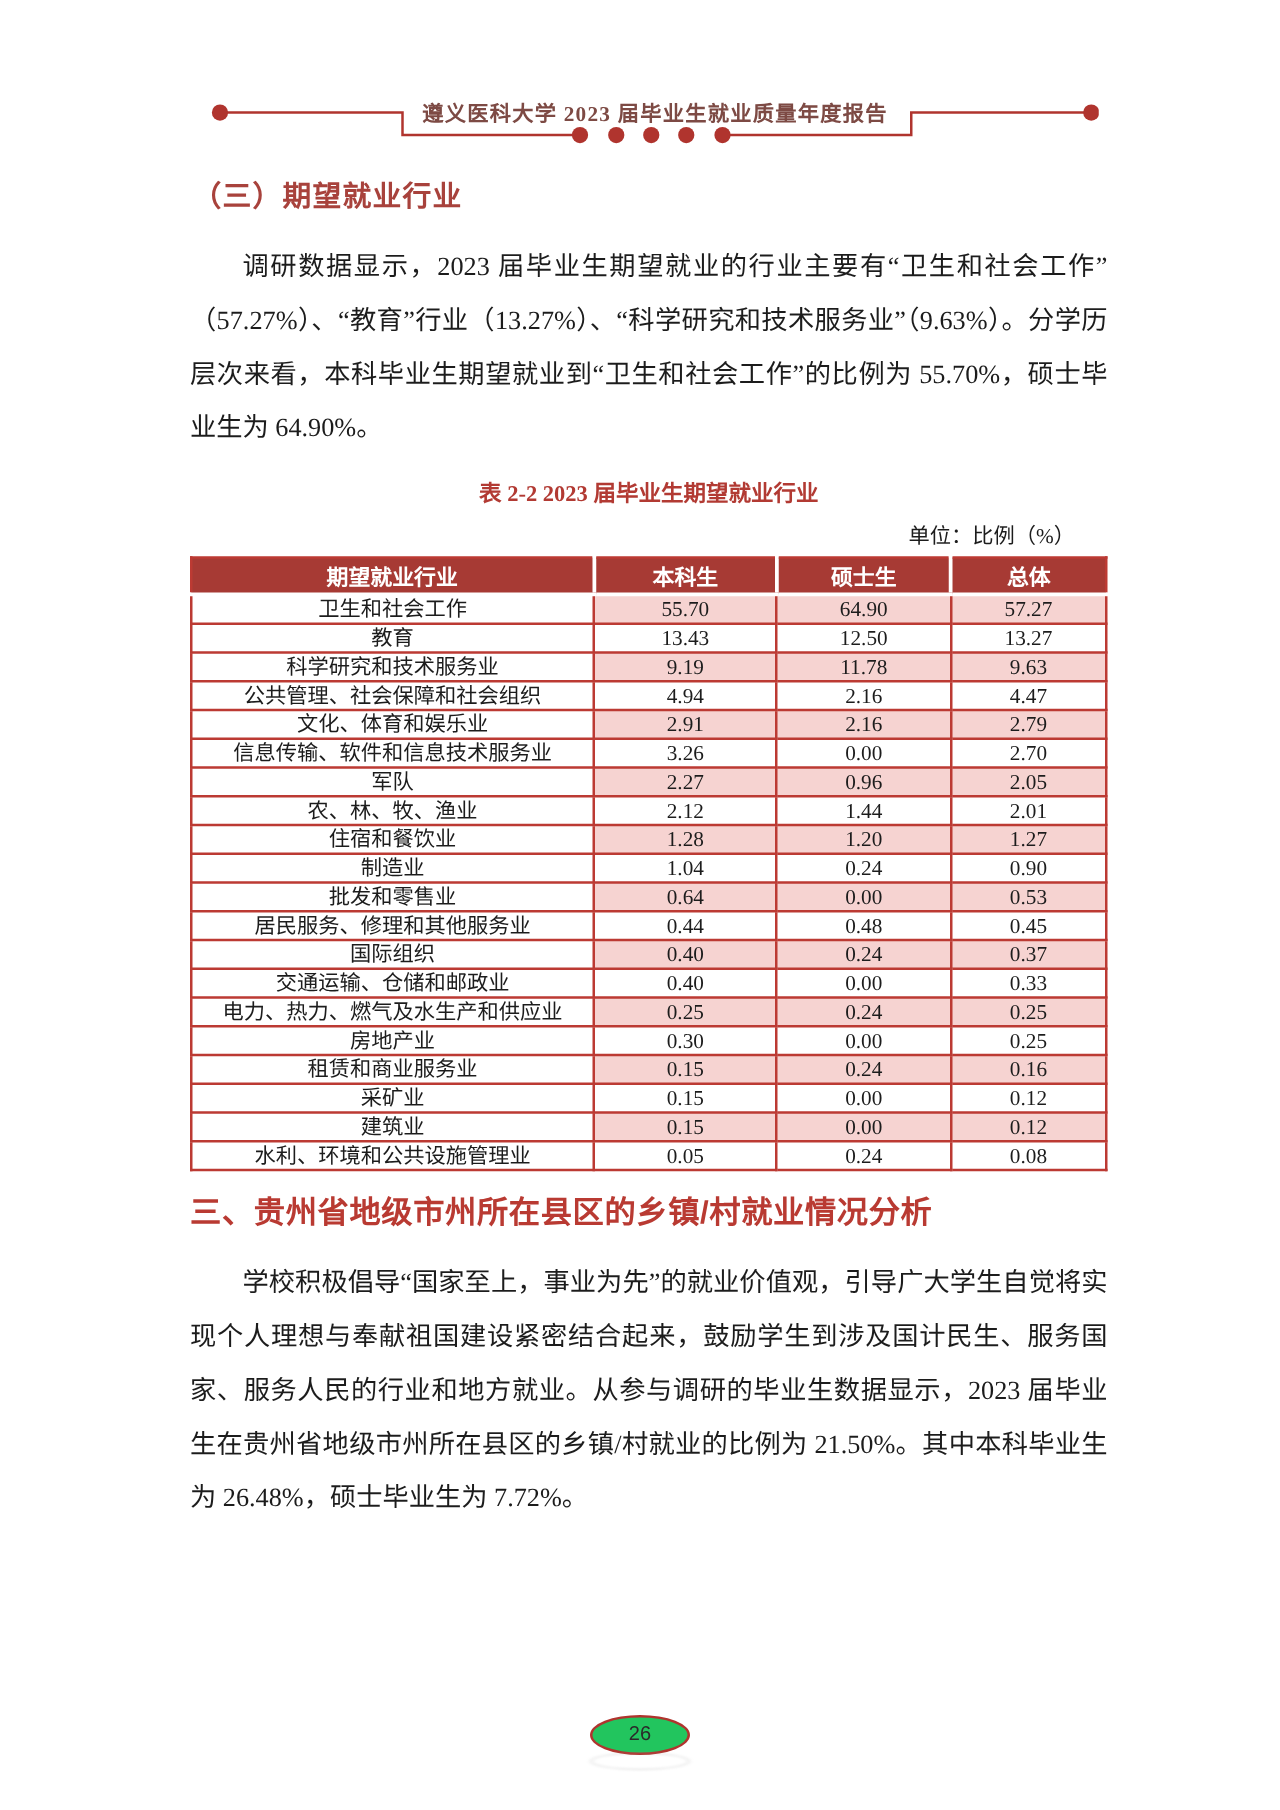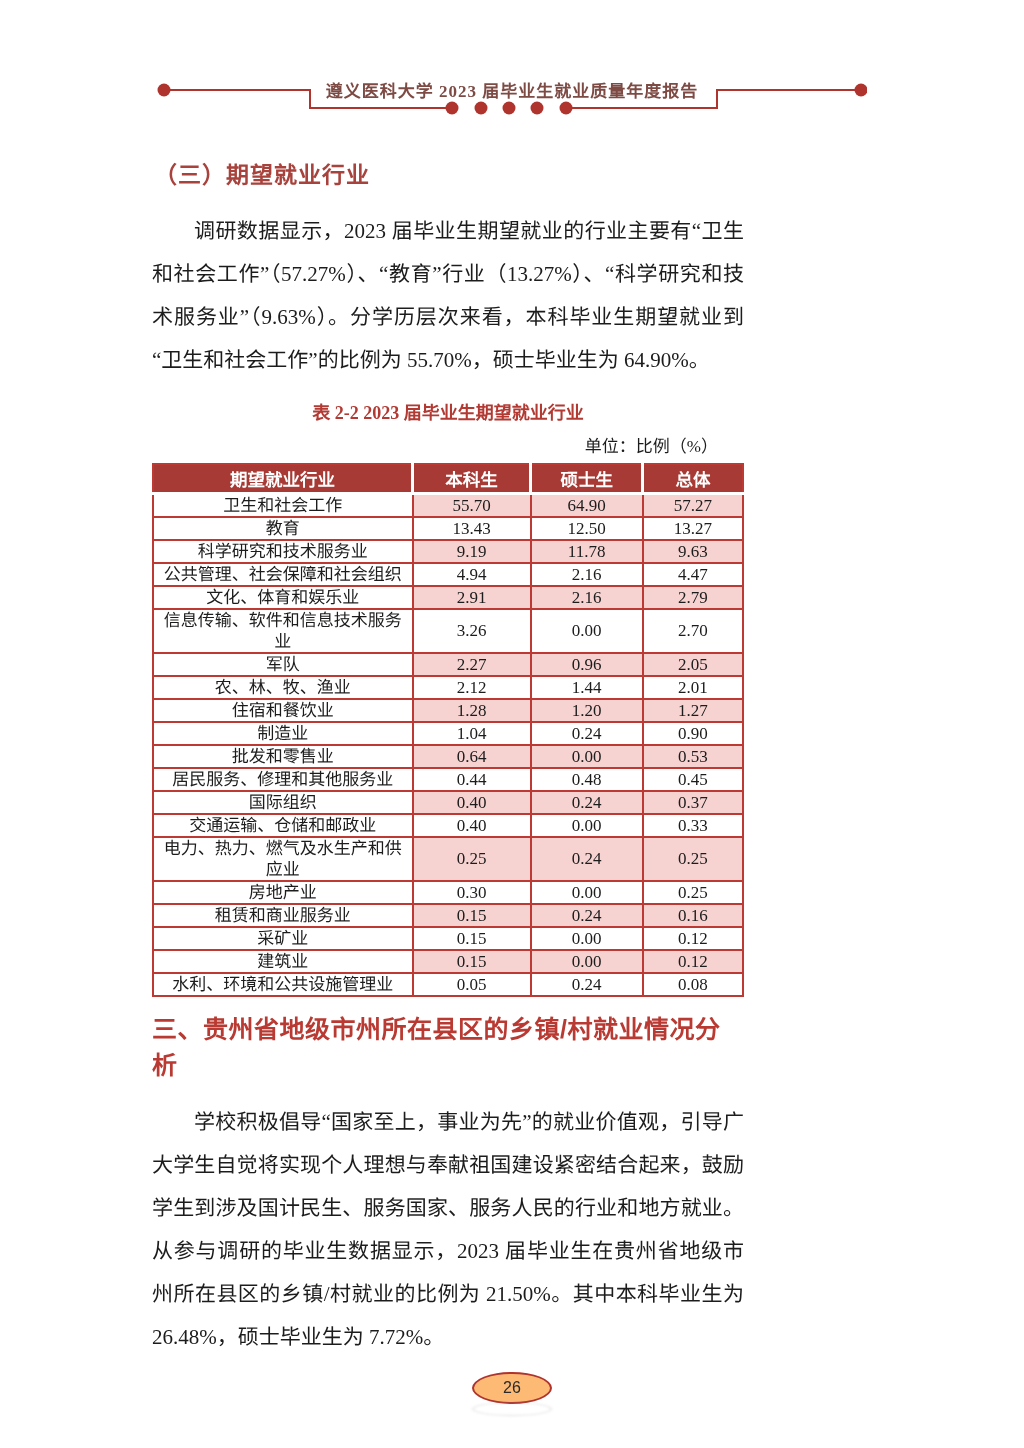--- a/index.html
+++ b/index.html
@@ -12,30 +12,30 @@
     --border_red:#bc3a33;
     --row_pink:#f6d3d1;
     --text_dark:#1c1c1c;
   }
   *{box-sizing:border-box;margin:0;padding:0;}
   html,body{background:#ffffff;}
   body{font-family:"Liberation Serif","DejaVu Serif",serif;color:var(--text_dark);}
   .page{position:relative;width:1024px;height:1448px;margin:0 auto;background:#ffffff;overflow:hidden;}
 
   
-  .ornament{position:absolute;top:80px;left:157px;width:710px;height:42px;}
+  .ornament{position:absolute;top:80px;left:169px;width:710px;height:42px;}
   .ornament svg{position:absolute;top:0;left:0;}
   .ornament .doc-title{
     position:absolute;top:-3px;left:0;width:100%;text-align:center;
     font-family:"Liberation Serif","DejaVu Serif",serif;
     font-weight:bold;font-size:17px;letter-spacing:1px;color:var(--title_maroon);
   }
 
   
-  .content{position:absolute;top:154px;left:152px;width:592px;}
+  .content{position:absolute;top:136px;left:152px;width:734px;}
   .section-heading{
     font-family:"Liberation Sans","DejaVu Sans",sans-serif;
     font-weight:bold;font-size:23px;color:var(--heading_red);
     letter-spacing:1px;margin:2px 0 0 2px;
   }
   p.body-text{
     margin-top:20px;font-size:21px;line-height:43px;
     text-align:justify;text-indent:2em;color:var(--text_dark);
   }
 
@@ -76,21 +76,21 @@
     font-weight:bold;font-size:25px;color:var(--chapter_red);
     letter-spacing:0.5px;
   }
 
   
   .footer{position:absolute;top:1372px;left:0;width:100%;text-align:center;}
   .page-badge{
     display:inline-block;width:80px;height:32px;line-height:28px;
     border:2.5px solid var(--accent_red);border-radius:50%;
     font-family:"Liberation Sans","DejaVu Sans",sans-serif;
-    font-size:16px;color:#2a2a2a;background:#fdba74;
+    font-size:16px;color:#2a2a2a;background:#22c55e;
   }
   .page-badge-reflection{
     display:block;width:80px;height:22px;margin:-6px auto 0;
     border:2.5px solid #9a9a9a;border-radius:50%;
     transform:scaleY(-0.65);opacity:0.22;filter:blur(1.5px);
   }
 </style>
 </head>
 <body>
 

